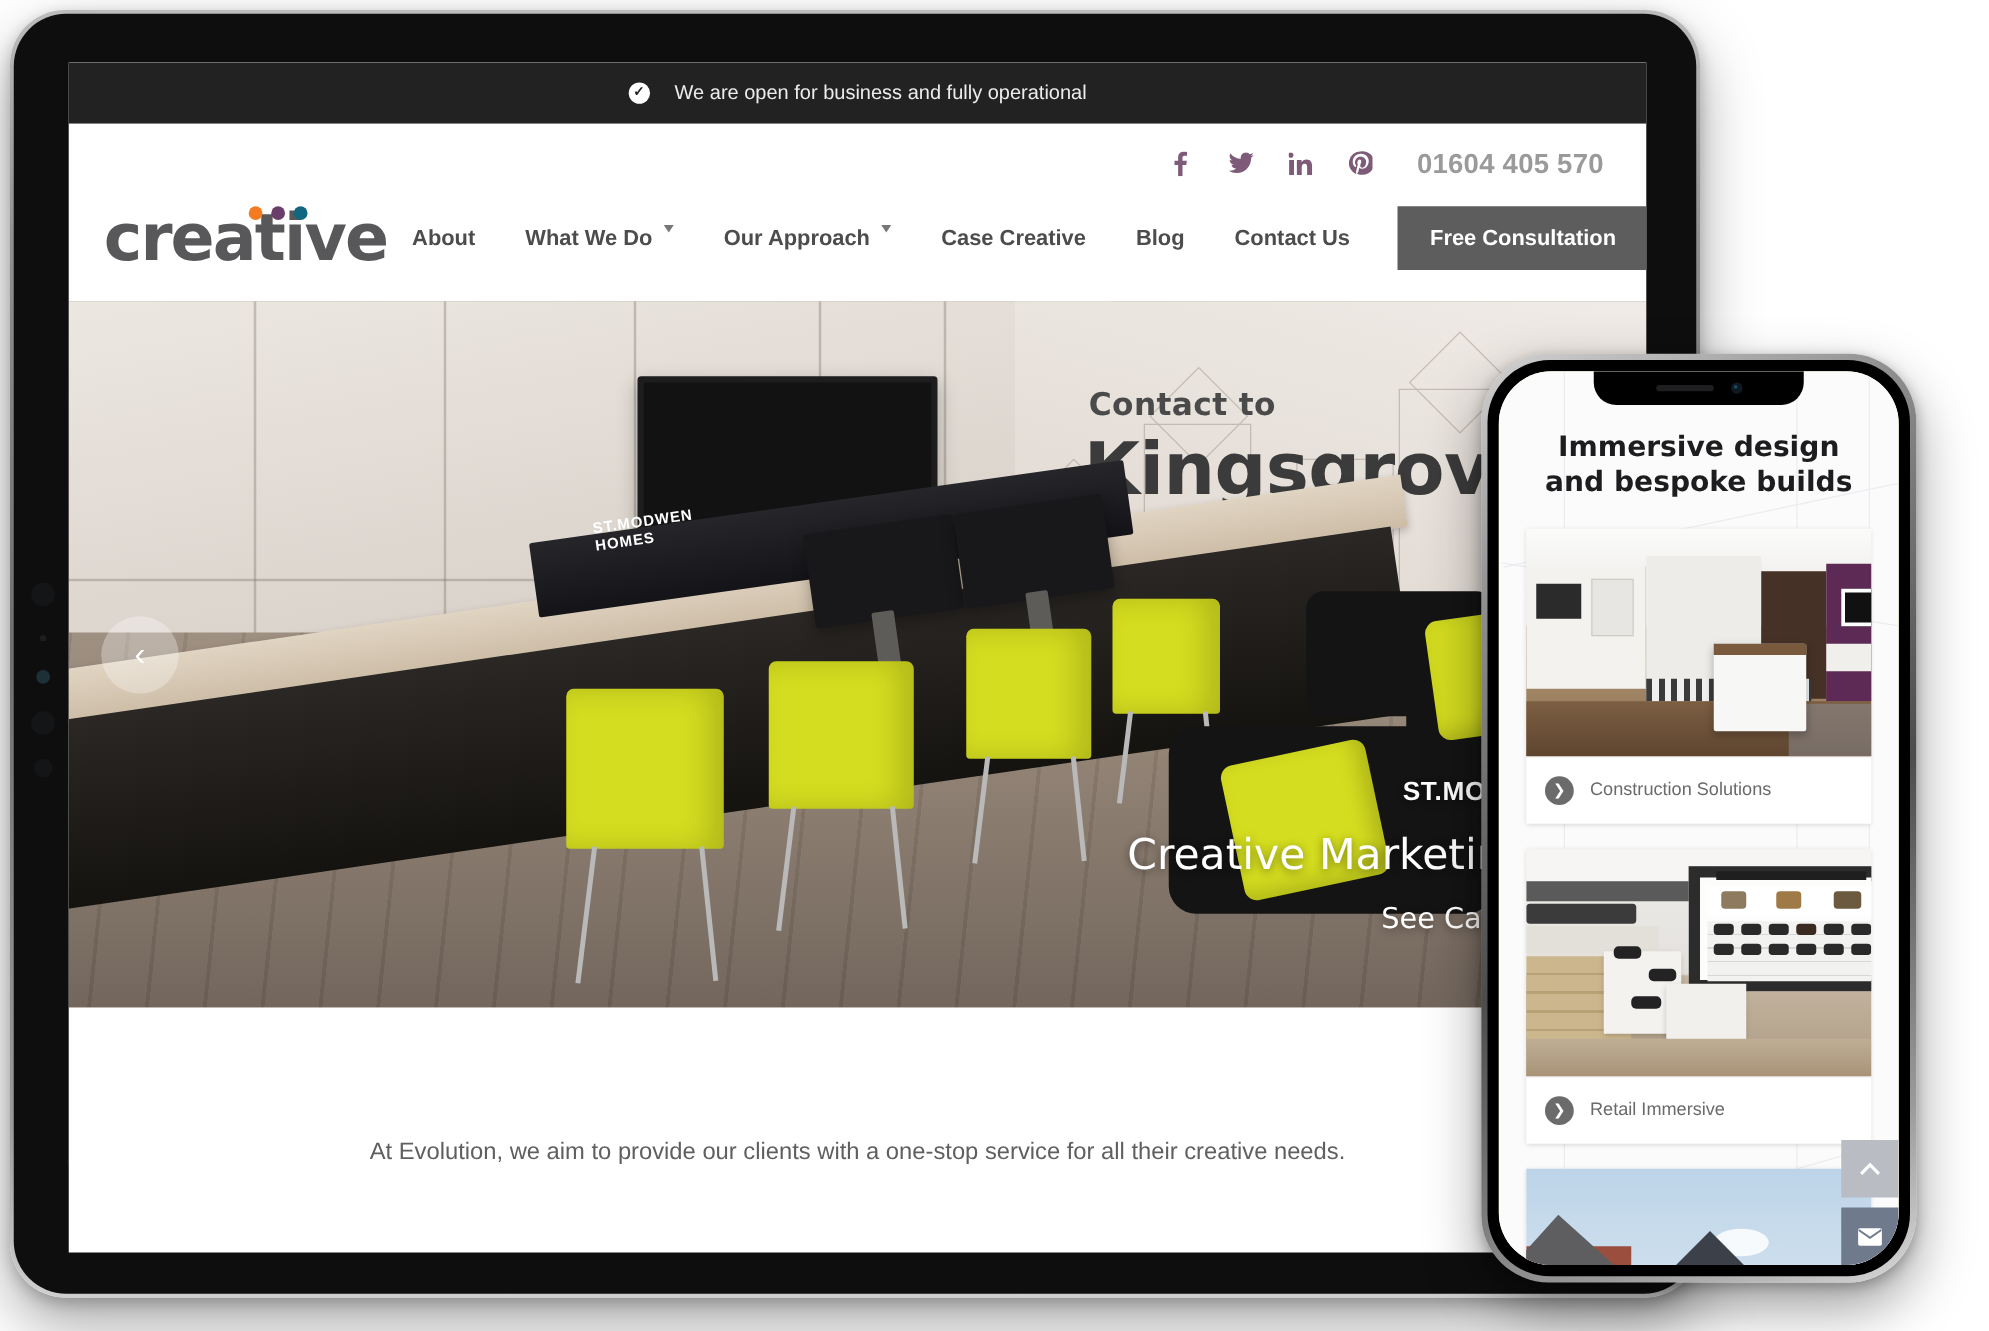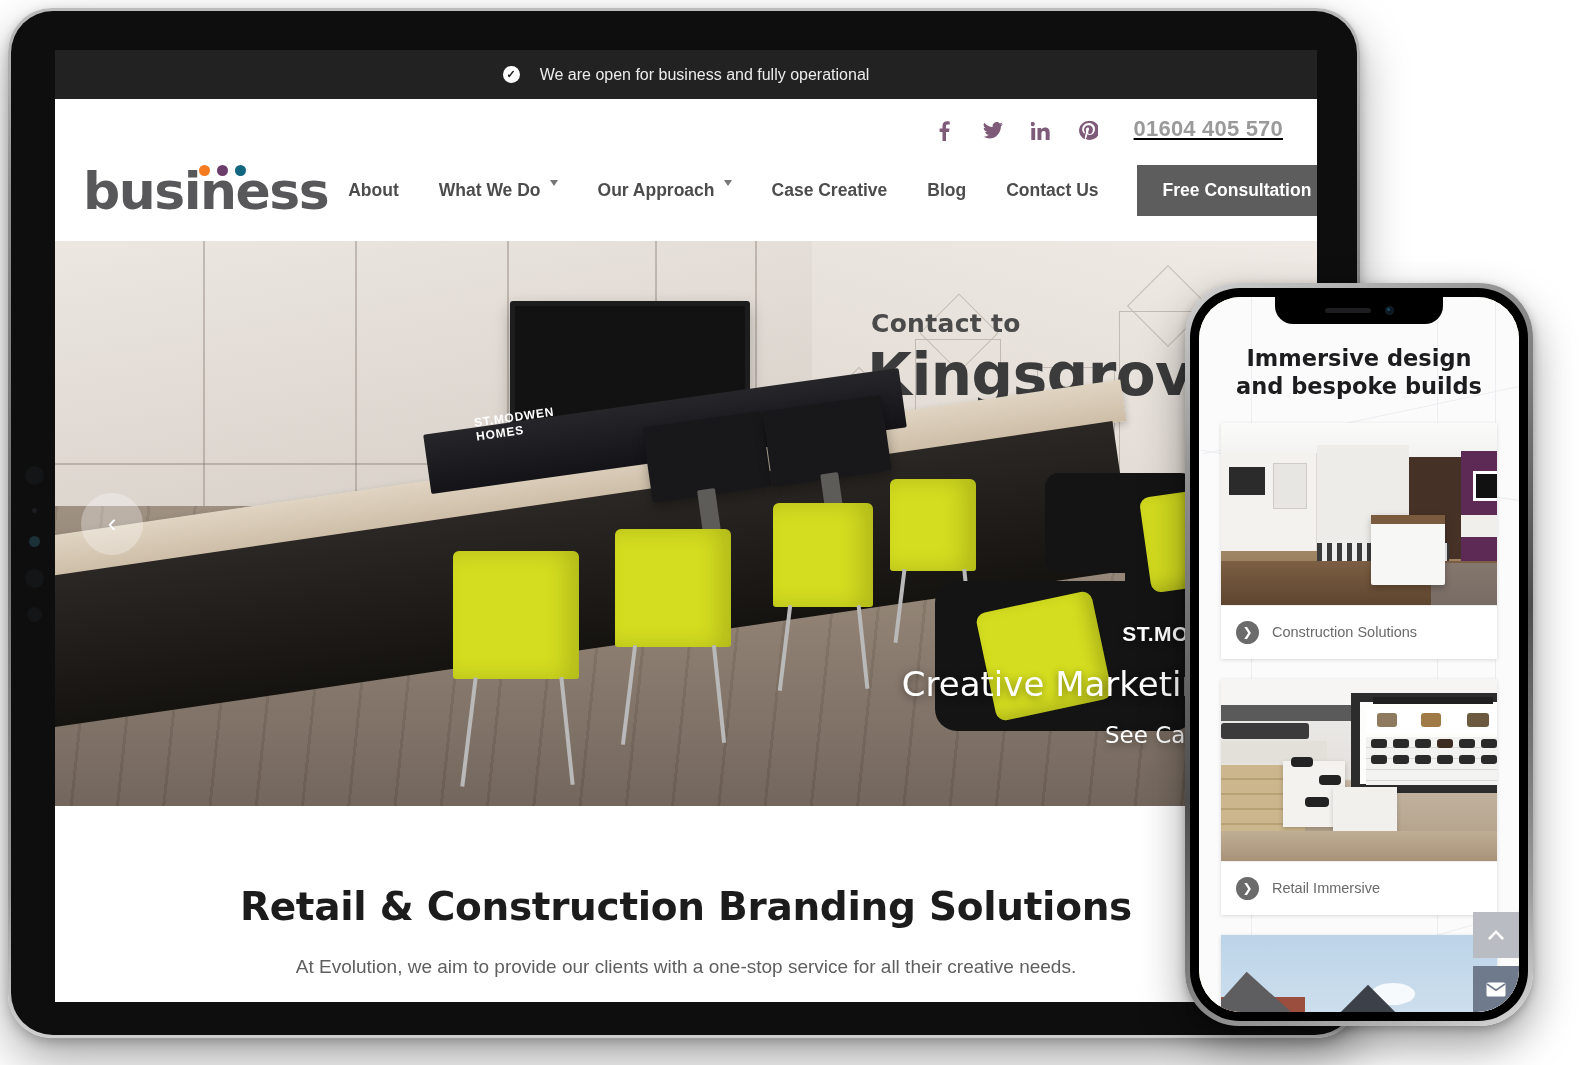--- a/index.html
+++ b/index.html
@@ -49,22 +49,22 @@
   }
   .check-icon {
     width: 17px; height: 17px; border-radius: 50%; background: #ffffff;
     display: inline-flex; align-items: center; justify-content: center;
     color: #222; font-size: 11px; font-weight: bold; line-height: 1;
   }
 
   
   .site-header { background: #fff; height: 142px; position: relative; }
   .topbar {
-    display: flex; justify-content: flex-end;
-    gap: 26px; padding: 17px 34px 0 0; height: 46px; text-decoration: underline;
+    display: flex; align-items: center; justify-content: flex-end;
+    gap: 26px; padding: 17px 34px 0 0; height: 46px;
   }
   .soc {
     color: #7d5b79; font-size: 21px; font-weight: 700; line-height: 1;
     display: inline-flex; align-items: center; justify-content: center;
     width: 22px; text-decoration: none;
   }
   .soc svg { display:block; }
   .phone-num { color: #9a9a9a; font-size: 22px; font-weight: 700; letter-spacing: .2px; margin-left: 8px; }
 
   .navrow { display: flex; align-items: center; padding: 0 0 0 28px; height: 90px; }
@@ -303,21 +303,21 @@
             <a class="soc">
               <svg width="19" height="19" viewBox="0 0 19 19">
                   <path fill="#7d5b79" d="M9.5 0a9.5 9.5 0 0 0-3.5 18.3c-.1-.8-.2-2 0-2.8l1.2-5s-.3-.6-.3-1.5c0-1.4.8-2.5 1.8-2.5.9 0 1.3.6 1.3 1.4 0 .9-.6 2.2-.8 3.4-.2 1 .5 1.8 1.5 1.8 1.8 0 3.2-1.9 3.2-4.7 0-2.4-1.8-4.1-4.3-4.1a4.4 4.4 0 0 0-4.6 4.4c0 .9.3 1.8.8 2.3l.1.4-.2.9c0 .2-.2.3-.4.2-1.3-.6-2.1-2.5-2.1-4C3.2 5 5.5 2 9.8 2c3.5 0 6.2 2.5 6.2 5.8 0 3.5-2.2 6.2-5.2 6.2-1 0-2-.5-2.3-1.1l-.6 2.4c-.2.9-.8 2-1.2 2.6A9.5 9.5 0 1 0 9.5 0z"></path>
                 </svg>
             </a>
             <span class="phone-num">01604 405 570</span>
           </div>
 
           <div class="navrow">
             <div class="logo">
-              <span class="logo-text">business</span>
+              <span class="logo-text">creative</span>
               <span class="logo-dots">
                 <i style="background:#f47b20"></i>
                   <i style="background:#6b3d6b"></i>
                   <i style="background:#12667f"></i>
               </span>
             </div>
 
             <nav class="mainnav">
               <a class="nav-item">
                   <span>About</span>
@@ -427,21 +427,20 @@
 
           <div class="hero-overlay-text">
             <div class="hero-h">Creative Marketing S</div>
             <div class="hero-sub">See Case Stu</div>
           </div>
 
           <button class="hero-prev">‹</button>
         </section>
 
         <section class="intro">
-          <h2>Retail &amp; Construction Branding Solutions</h2>
           <p>At Evolution, we aim to provide our clients with a one-stop service for all their creative needs.</p>
         </section>
 
       </div>
     </div>
   </div>
 
   <div class="phone">
     <div class="phone-body">
       <div class="phone-screen">

